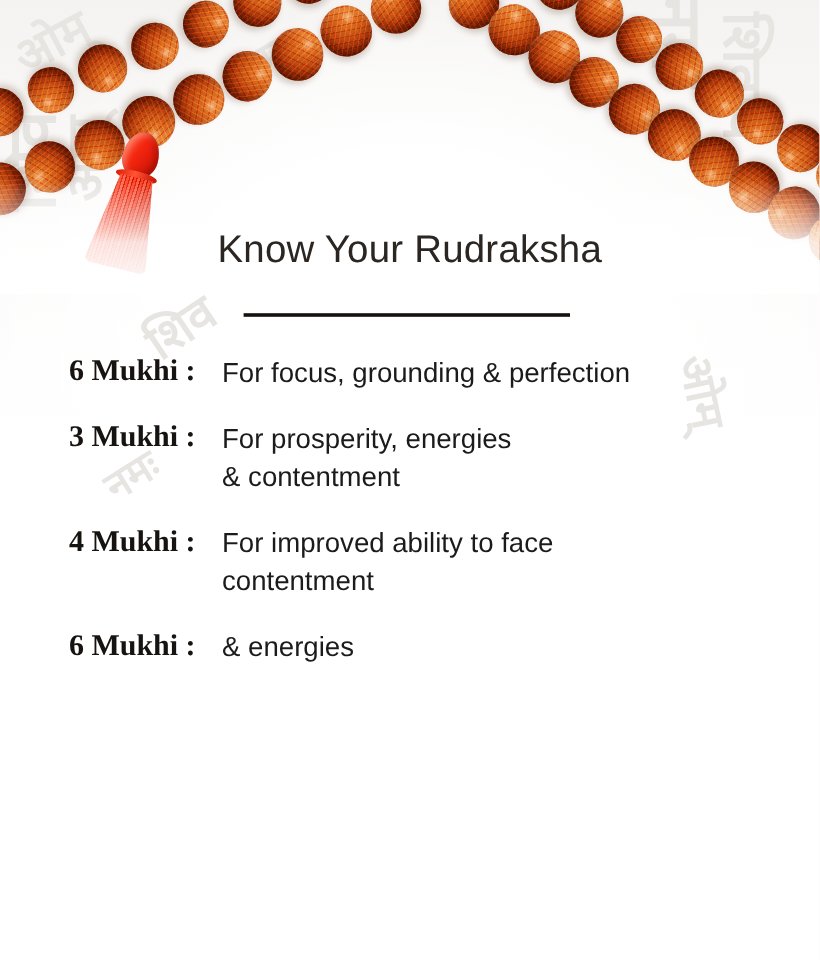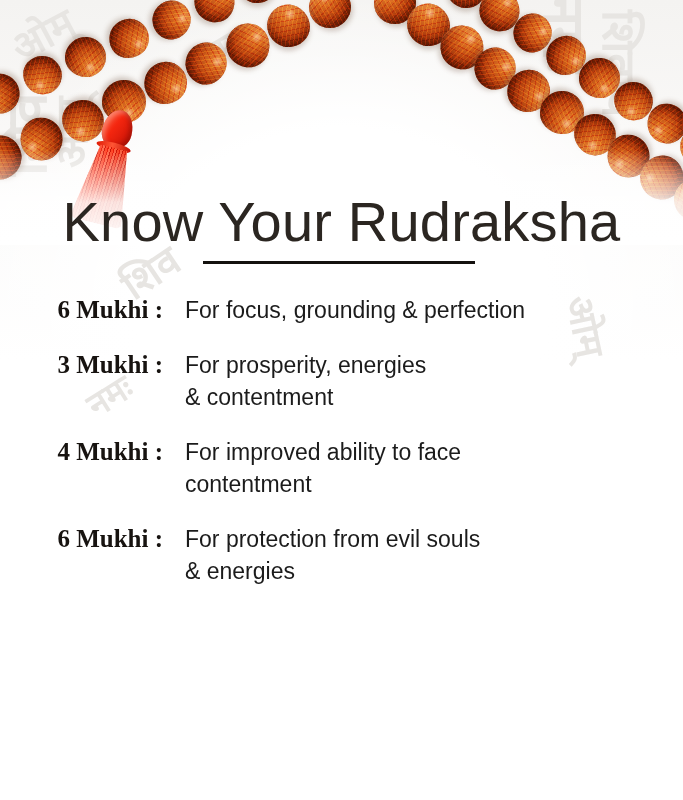--- a/index.html
+++ b/index.html
@@ -129,21 +129,21 @@
     position: absolute;
     left: 0; top: 0;
     width: 683px;
   }
   .title {
     position: absolute;
     left: 0; top: 189px;
     width: 683px;
     text-align: center;
     font-family: "Liberation Sans", sans-serif;
-    font-size: 56px;
+    font-size: 32px;
     font-weight: 400;
     letter-spacing: 0.2px;
     color: #2b2621;
     white-space: nowrap;
   }
   .divider {
     position: absolute;
     left: 203px; top: 261px;
     width: 272px; height: 3px;
     background: #14110e;
@@ -268,20 +268,19 @@
         <div class="row">
           <div class="row-label">4 Mukhi :</div>
           <div class="row-desc">
             <span class="l2">For improved ability to face</span>
             <span class="l2">contentment</span>
           </div>
         </div>
         <div class="row">
           <div class="row-label">6 Mukhi :</div>
           <div class="row-desc">
-            <span class="l2">For protection from evil souls</span>
             <span class="l2">&amp; energies</span>
           </div>
         </div>
       </div>
   </div>
 
 </div>
 
 </body></html>

